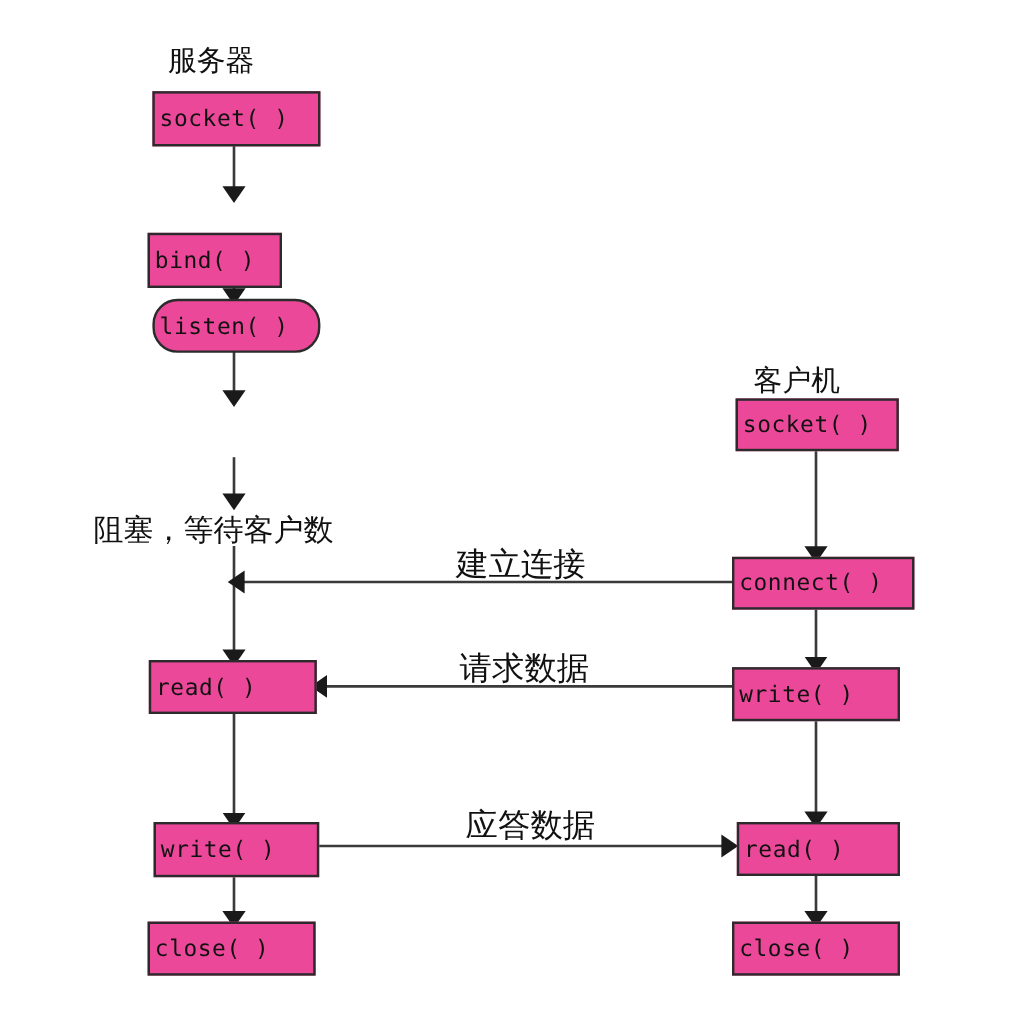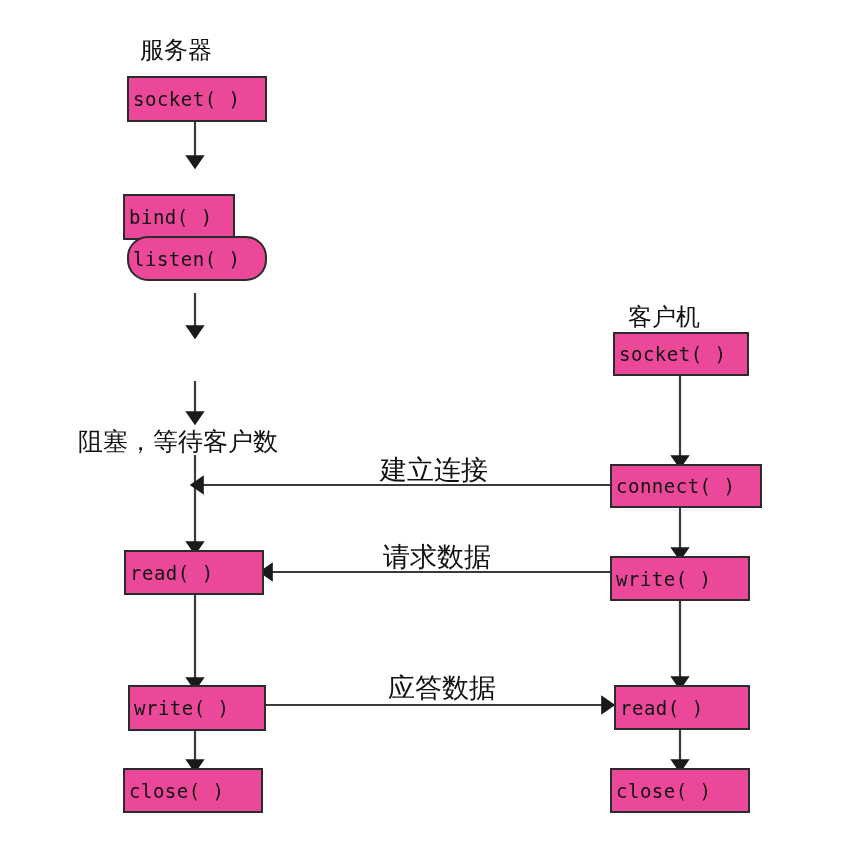--- a/index.html
+++ b/index.html
@@ -99,21 +99,21 @@
       <line x1="266" y1="705" x2="606" y2="705" marker-end="url(#ah-right)"></line>
     </g>
   </svg>
 
   <div class="col-title" style="left:140px; top:22px;margin-top:12px;">服务器</div>
 
   <div class="node" style="left:127px; top:76px; width:140px; height:46px;">socket( )</div>
 
   <div class="node" style="left:123px; top:176px; width:112px; height:46px;margin-top:18px;">bind( )</div>
 
-  <div class="node" style="left:127px; top:236px; width:140px; height:45px;border-radius:21px;">listen( )</div>
+  <div class="node" style="left:127px; top:249px; width:140px; height:45px;border-radius:21px;">listen( )</div>
 
 
   <div class="cn-note" style="left:78px; top:425px;">阻塞，等待客户数</div>
 
   <div class="node" style="left:124px; top:550px; width:140px; height:45px;">read( )</div>
 
 
   <div class="node" style="left:128px; top:685px; width:138px; height:46px;">write( )</div>
 
   <div class="node" style="left:123px; top:768px; width:140px; height:45px;">close( )</div>

